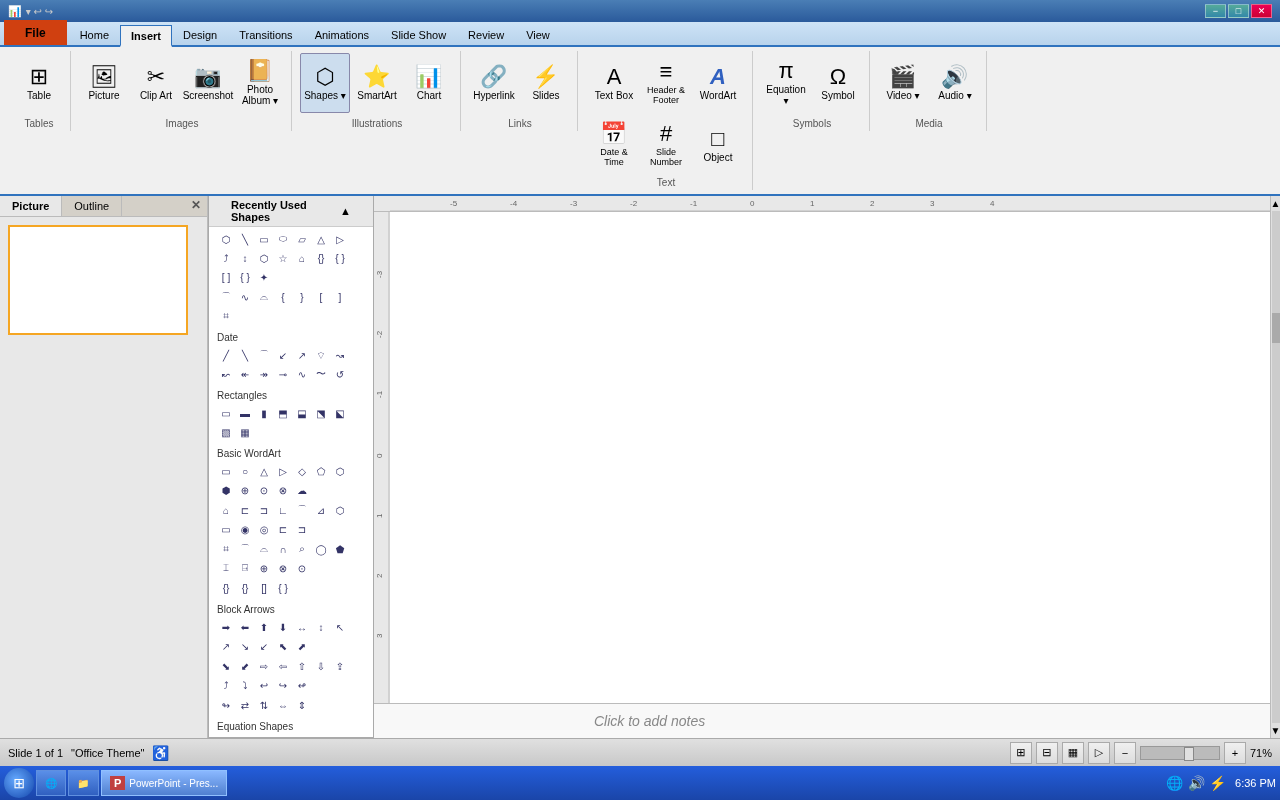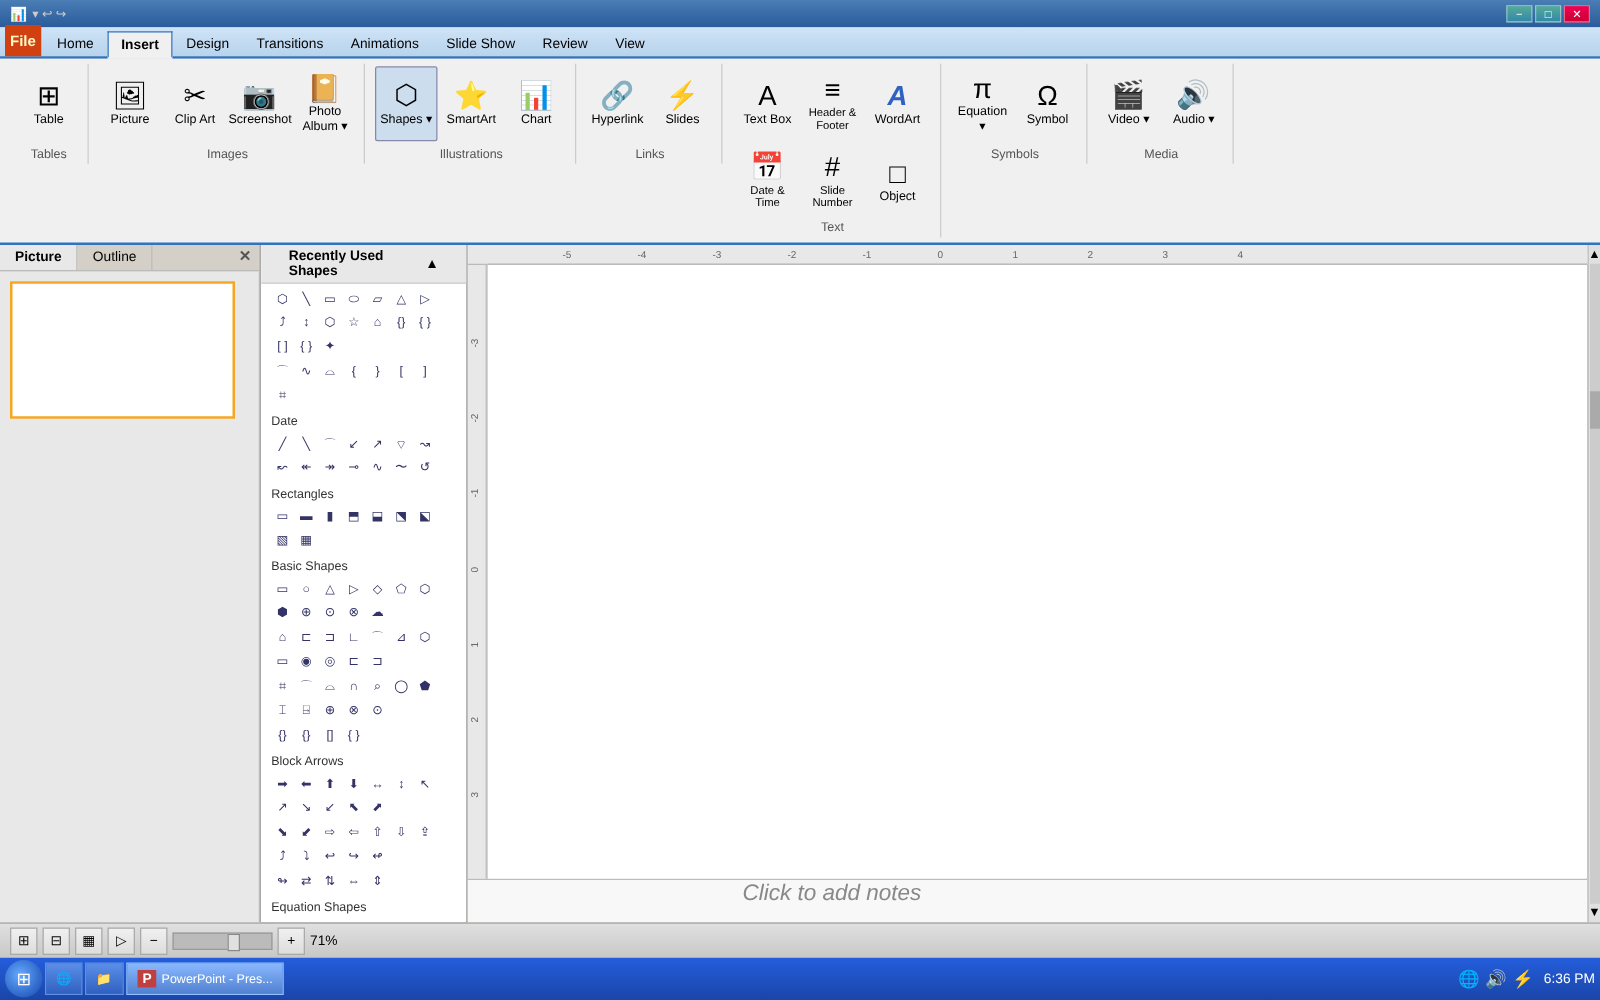--- a/index.html
+++ b/index.html
@@ -52,22 +52,22 @@
       border-color: #3073be;
       border-bottom: 2px solid #f0f0f0;
       margin-bottom: -2px;
       font-weight: bold;
       z-index: 1;
     }
 
     
     #file-btn {
       background: #d04010;
-      color: #fef9c3;
-      padding: 3px 3px;
+      color: #000000;
+      padding: 3px 20px;
       font-size: 12px;
       font-weight: bold;
       cursor: pointer;
       height: 25px;
       display: flex;
       align-items: center;
       margin-right: 2px;
     }
 
     #ribbon-content {
@@ -260,24 +260,24 @@
       margin-top: 16px;
       margin-left: 16px;
     }
 
     
     #notes-area {
       height: 35px;
       background: #f8f8f8;
       border-top: 1px solid #bbb;
       display: flex;
-      align-items: flex-start;
+      align-items: center;
       padding-left: 220px;
       color: #888;
-      font-size: 18px;
+      font-size: 14px;
       font-style: italic;
     }
 
     
     #statusbar {
       height: 28px;
       background: linear-gradient(to bottom, #e0e0e0, #c8c8c8);
       border-top: 1px solid #aaa;
       display: flex;
       align-items: center;
@@ -613,21 +613,21 @@
             <div class="shape-item">⬒</div>
             <div class="shape-item">⬓</div>
             <div class="shape-item">⬔</div>
             <div class="shape-item">⬕</div>
             <div class="shape-item">▧</div>
             <div class="shape-item">▦</div>
           </div>
         </div>
 
         <div class="shapes-category">
-          <div class="shapes-category-label">Basic Shapes</div>
+          <div class="shapes-category-label">Basic WordArt</div>
           <div class="shapes-row">
             <div class="shape-item">▭</div>
             <div class="shape-item">○</div>
             <div class="shape-item">△</div>
             <div class="shape-item">▷</div>
             <div class="shape-item">◇</div>
             <div class="shape-item">⬠</div>
             <div class="shape-item">⬡</div>
             <div class="shape-item">⬢</div>
             <div class="shape-item">⊕</div>
@@ -770,20 +770,25 @@
         <div style="font-size:10px;cursor:pointer;">▲</div>
         <div style="flex:1;width:8px;background:#ccc;margin:2px 0;position:relative;">
           <div style="width:8px;height:30px;background:#aaa;position:absolute;top:20%;"></div>
         </div>
         <div style="font-size:10px;cursor:pointer;">▼</div>
       </div>
     </div>
   </div>
 
   <div id="statusbar">
+    <div id="statusbar-left">
+      <span>Slide 1 of 1</span>
+      <span>"Office Theme"</span>
+      <span style="font-size:14px;">♿</span>
+    </div>
     <div id="statusbar-right">
       <div class="status-btn">⊞</div>
       <div class="status-btn">⊟</div>
       <div class="status-btn">▦</div>
       <div class="status-btn">▷</div>
       <div class="status-btn">−</div>
       <div class="zoom-slider">
         <div class="zoom-thumb"></div>
       </div>
       <div class="status-btn">+</div>

